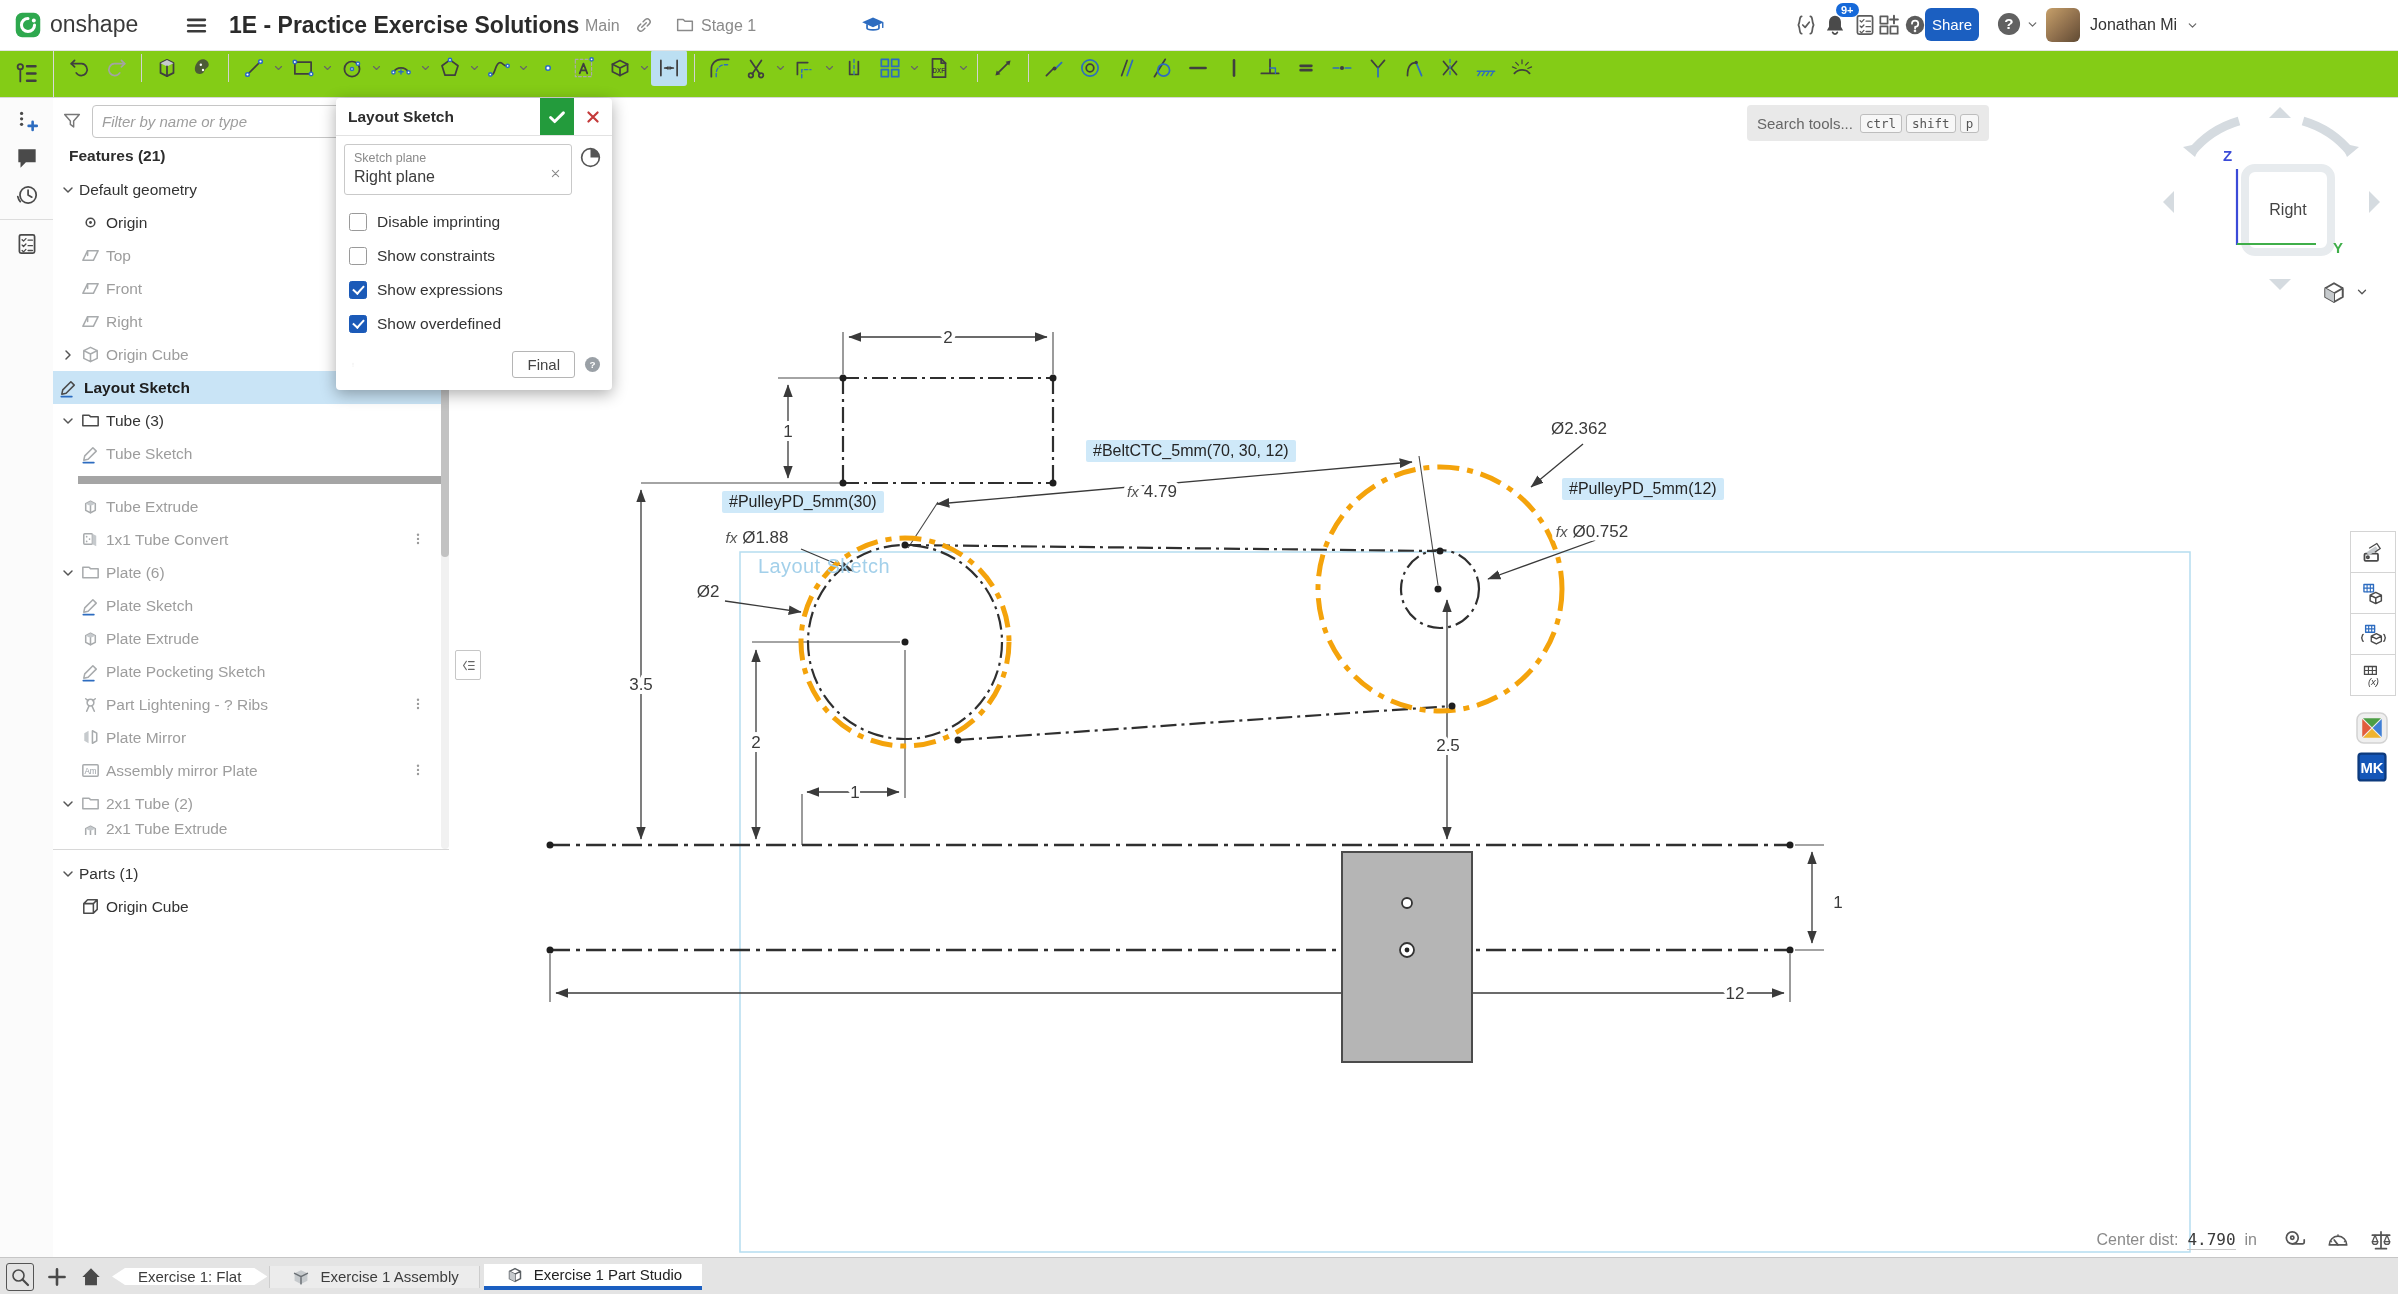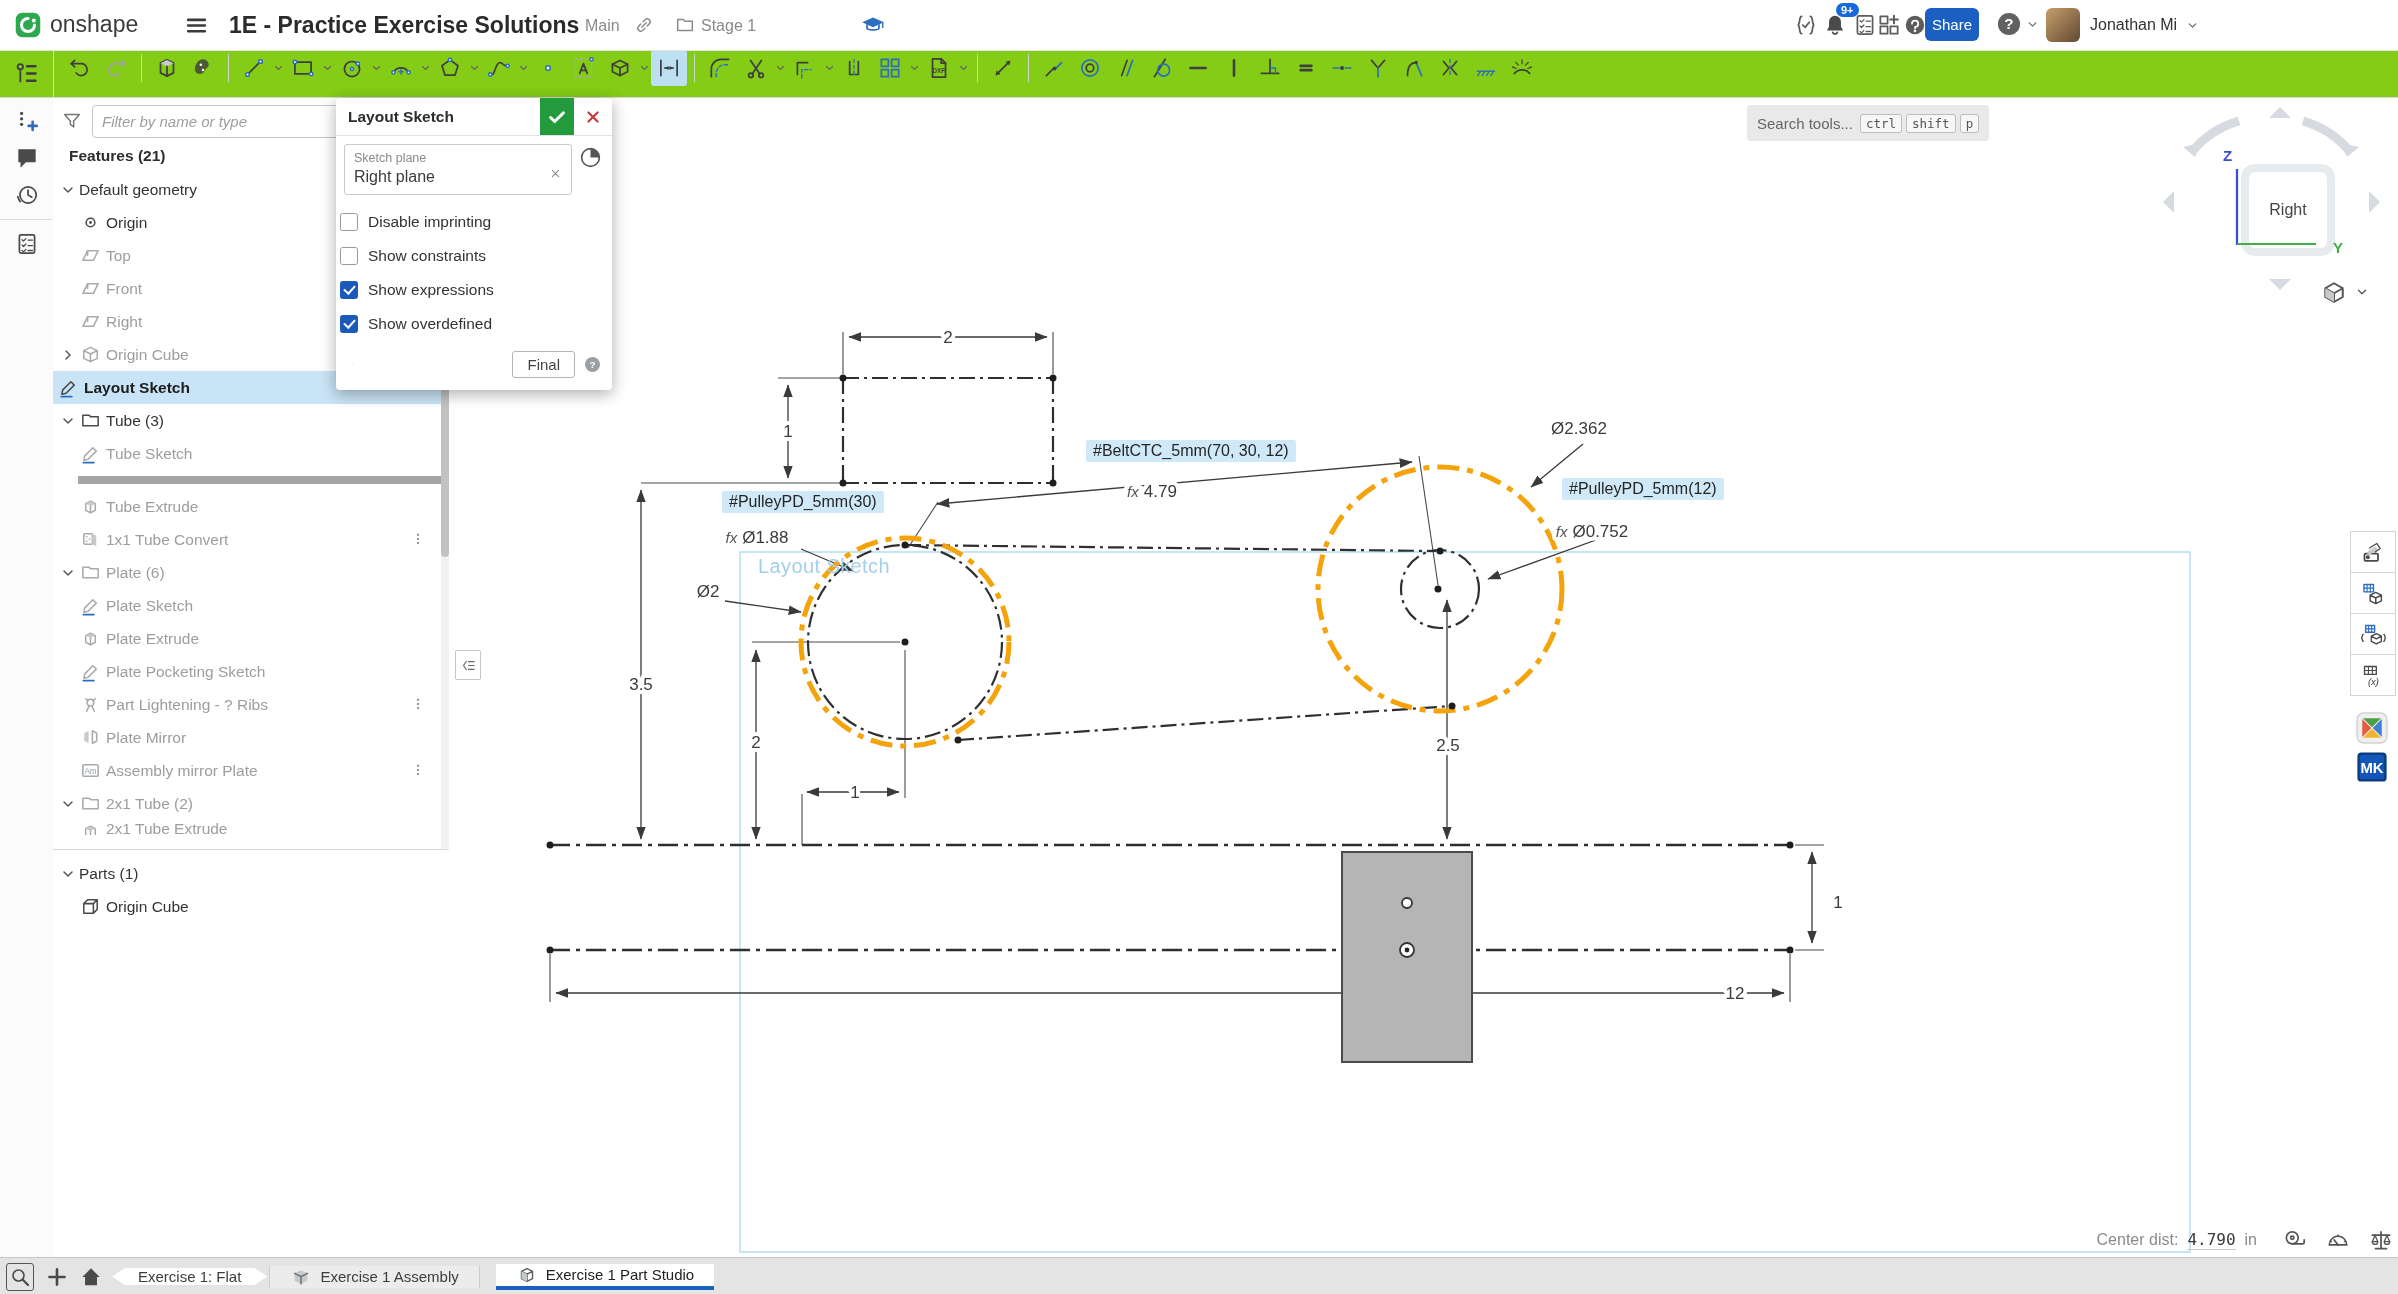--- a/index.html
+++ b/index.html
@@ -76,21 +76,21 @@
   #dlg-title{font-weight:bold;color:#2d2d2d;padding-left:12px;flex:1}
   #dlg-check{width:34px;height:37px;background:#239b3c;display:flex;align-items:center;justify-content:center}
   #dlg-check .icon{width:22px;height:22px}
   #dlg-x{width:38px;height:37px;display:flex;align-items:center;justify-content:center}
   #dlg-x .icon{width:20px;height:20px}
   #dlg-field{position:relative;margin:8px 40px 10px 8px;border:1px solid #c9c9c9;border-radius:3px;padding:6px 9px 8px}
   #dlg-field .flabel{font-size:12.5px;color:#8a8a8a}
   #dlg-field .fvalue{font-size:16px;color:#3c3c3c;margin-top:3px}
   #fclear{position:absolute;right:8px;top:50%;width:15px;height:15px;margin-top:-4px;color:#8a8a8a}
   #dlg-clock{position:absolute;right:9px;top:47px;width:25px;height:25px;color:#555}
-  .opt{display:flex;align-items:center;gap:10px;padding:8px 4px}
+  .opt{display:flex;align-items:center;gap:10px;padding:8px 13px}
   .cbx{width:16px;height:16px;border:1.5px solid #9a9a9a;border-radius:2.5px;background:#fff;position:relative;flex:0 0 auto}
   .cbx.on{background:#1b5ab8;border-color:#1b5ab8}
   .cbx.on::after{content:"";position:absolute;left:4.5px;top:1px;width:5px;height:9px;border:solid #fff;border-width:0 2.2px 2.2px 0;transform:rotate(42deg)}
   #dlg-foot{display:flex;align-items:center;justify-content:flex-end;gap:8px;padding:10px 10px 12px}
   #final-btn{border:1px solid #b5b5b5;background:#fff;border-radius:3px;font-size:15px;color:#444;padding:4px 14px;font-family:inherit}
   #dlg-help{width:19px;height:19px;color:#9aa0a6}
   #dlg-grip{position:absolute;left:14px;bottom:14px;width:6px;height:22px;color:#d0d0d0}
 
   
   #canvas{left:451px;top:97px;width:1947px;height:1160px;background:#fff;overflow:hidden}
@@ -126,21 +126,21 @@
   #status .sunit{color:#8a8a8a;margin-right:8px}
   #status .sic{width:26px;height:26px;color:#555;margin-left:8px}
 
   
   #tabbar{left:0;top:1257px;width:2398px;height:37px;background:#e4e4e4;border-top:1px solid #c6c6c6;display:flex;align-items:center;z-index:30}
   .bb-ic{width:26px;height:26px;color:#4a4a4a;align-self:center}
   #tab-search{margin-left:6px;border:1.5px solid #555;border-radius:3px;width:24px;height:24px;padding:1px}
   .tab{display:flex;align-items:center;gap:8px;font-size:15px;color:#3d3d3d;padding:0 20px;white-space:nowrap}
   #tab1{background:#fff;clip-path:polygon(0 50%,13px 0,calc(100% - 13px) 0,100% 50%,calc(100% - 13px) 100%,13px 100%);padding:0 26px;margin-left:8px}
   #tab2{background:#ececec;border-left:1px solid #cdcdcd;border-right:1px solid #cdcdcd;margin-left:2px}
-  #tab3{background:#fff;border-bottom:4px solid #1b5fc1;margin-left:16px;color:#222}
+  #tab3{background:#fff;border-bottom:4px solid #1b5fc1;margin-left:4px;color:#222}
   .tab .icon{width:22px;height:22px;color:#5a5f63}
 </style>
 </head>
 <body>
 
 <div id="app">
 
   <div id="topbar" class="abs">
     <span class="icon abs" style="left:14px;top:11px;width:28px;height:28px">
         <svg viewBox="0 0 24 24" aria-hidden="true">

